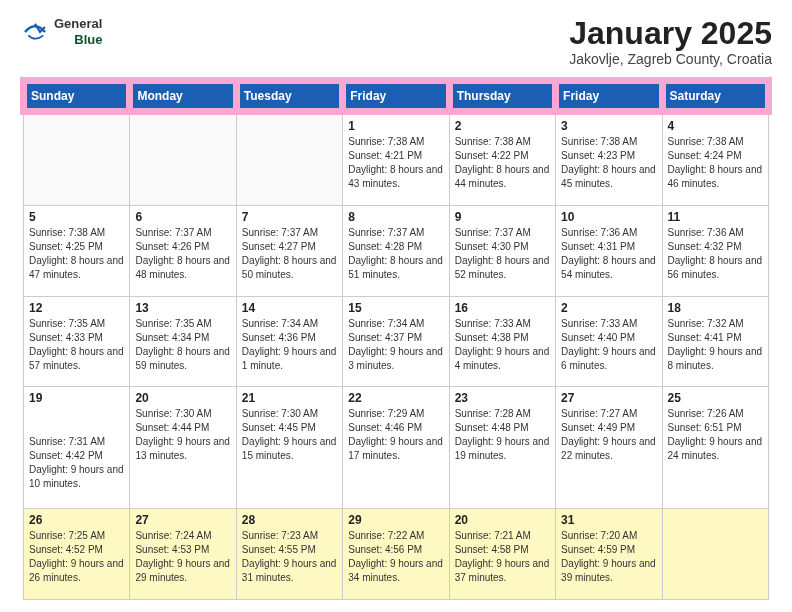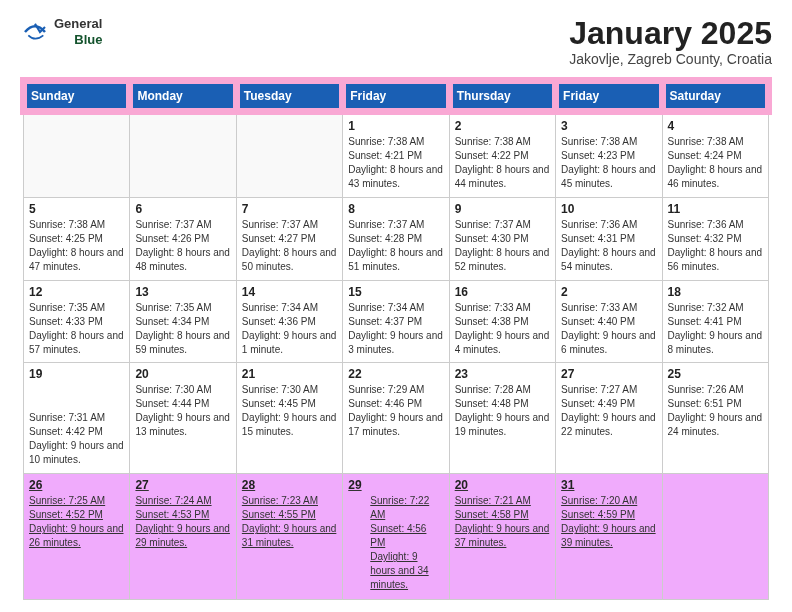--- a/index.html
+++ b/index.html
@@ -73,22 +73,21 @@
       padding: 4px 5px;
       font-size: 10px;
       color: #333;
       width: calc(100% / 7);
       min-height: 80px;
     }
     .cal-table tbody tr td.empty {
       background: #f9f9f9;
     }
     .cal-table tbody tr:last-child td {
-      background: #f0abfc;
-      text-decoration: underline;
+      background: #fef9c3;
     }
     .day-num {
       font-size: 12px;
       font-weight: bold;
       color: #222;
       display: block;
       margin-bottom: 2px;
     }
     .day-info {
       font-size: 10px;
@@ -308,21 +307,21 @@
 Daylight: 9 hours and 29 minutes.</div>
           </td>
           <td>
             <span class="day-num">28</span>
             <div class="day-info" style="white-space: pre-line;">Sunrise: 7:23 AM
 Sunset: 4:55 PM
 Daylight: 9 hours and 31 minutes.</div>
           </td>
           <td>
             <span class="day-num">29</span>
-            <div class="day-info" style="white-space: pre-line; margin-left: 22px;">Sunrise: 7:22 AM
+            <div class="day-info" style="white-space: pre-line;">Sunrise: 7:22 AM
 Sunset: 4:56 PM
 Daylight: 9 hours and 34 minutes.</div>
           </td>
           <td>
             <span class="day-num">20</span>
             <div class="day-info" style="white-space: pre-line;">Sunrise: 7:21 AM
 Sunset: 4:58 PM
 Daylight: 9 hours and 37 minutes.</div>
           </td>
           <td>

